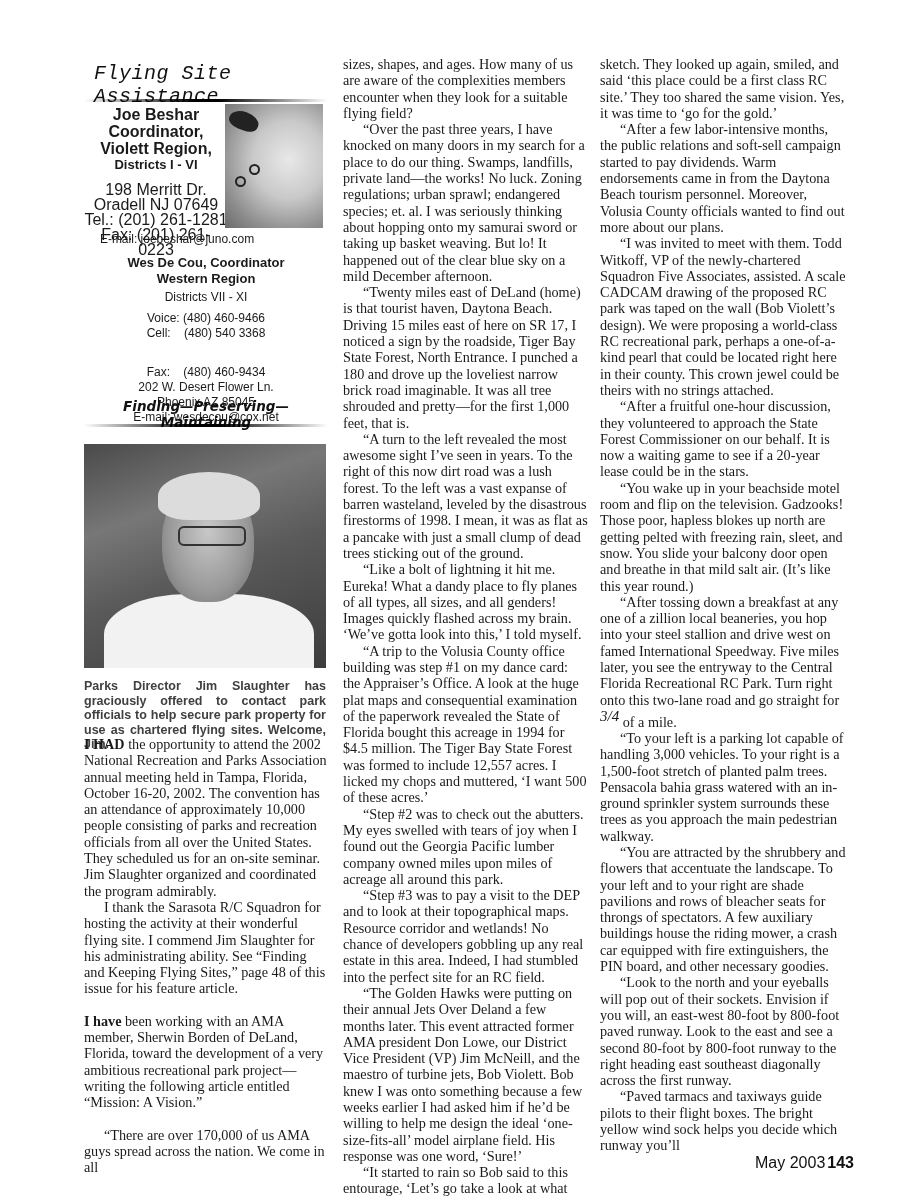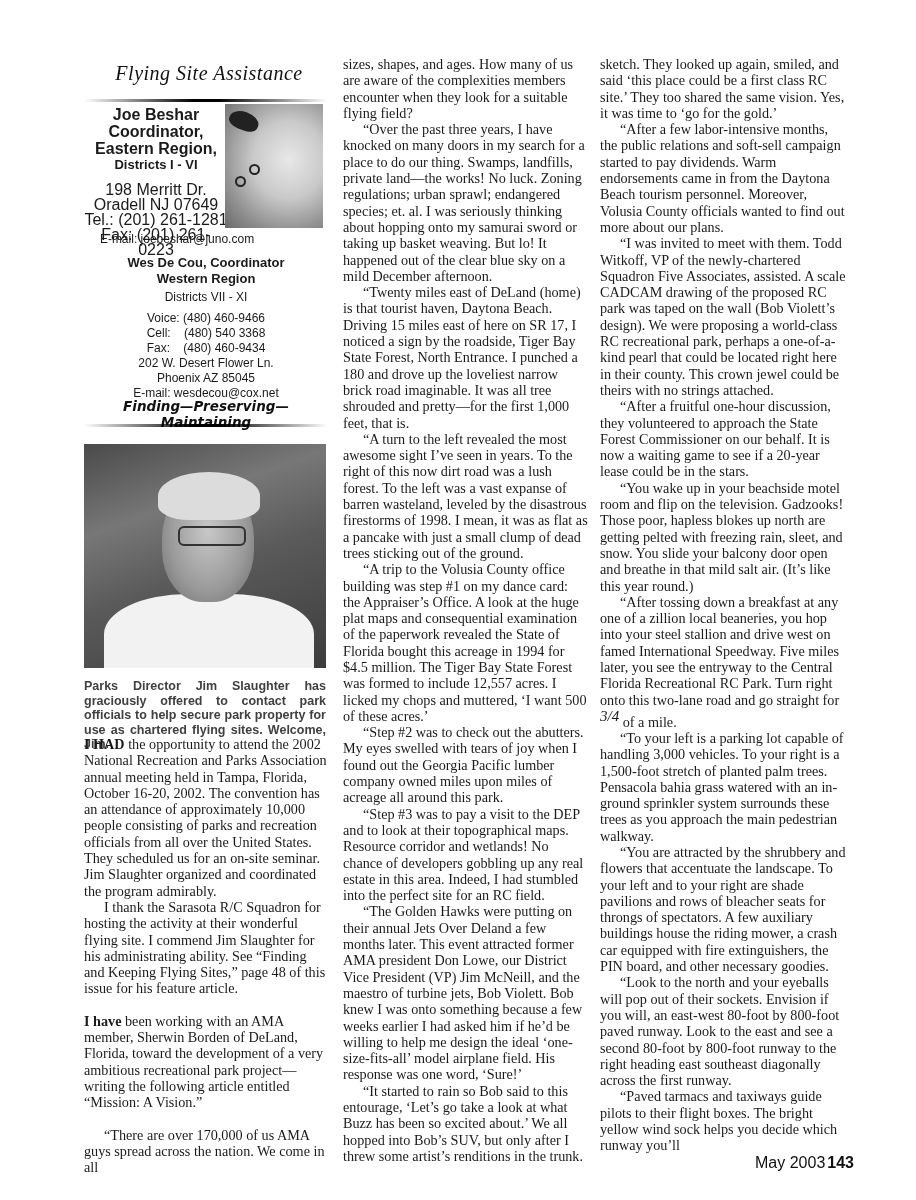--- a/index.html
+++ b/index.html
@@ -1,21 +1,21 @@
 <!DOCTYPE html>
 <html><head>
 <meta charset="utf-8">
 <style>
   html, body { margin: 0; padding: 0; background: #ffffff; }
   body { width: 916px; height: 1200px; position: relative; overflow: hidden; font-family: "Liberation Serif", serif; color: #1a1a1a; }
   .col { position: absolute; top: 0; }
   #col2 { left: 343px; width: 245px; top: 56px; }
   #col3 { left: 600px; width: 247px; top: 56px; }
 
-  .sidebar-title { position: absolute; left: 94px; top: 62px; width: 230px; text-align: center; font-family: Liberation Serif, serif; font-style: italic; font-size: 20px; letter-spacing: 0.5px; color: #111; }
+  .sidebar-title { position: absolute; left: 94px; top: 62px; width: 230px; font-family: Liberation Mono, monospace; font-style: italic; font-size: 20px; letter-spacing: 0.5px; color: #111; }
   .rule { position: absolute; height: 3px; background: linear-gradient(to right, rgba(0,0,0,0), #000 45%, #000 55%, rgba(0,0,0,0)); }
   #rule1 { left: 84px; top: 99px; width: 244px; }
   #rule2 { left: 84px; top: 424px; width: 244px; }
 
   .coord1 { position: absolute; left: 84px; top: 106px; width: 144px; text-align: center; font-family: "Liberation Sans", sans-serif; }
   .coord1 .name { font-weight: bold; font-size: 16px; line-height: 17px; }
   .coord1 .districts { font-weight: bold; font-size: 13px; line-height: 16px; }
   .coord1 .contact { font-size: 16px; line-height: 15px; margin-top: 9px; }
   .email1 { position: absolute; left: 84px; top: 232px; width: 186px; text-align: center; font-family: "Liberation Sans", sans-serif; font-size: 12px; }
 
@@ -50,21 +50,21 @@
 </style>
 </head>
 <body>
 
 <div class="sidebar-title">Flying Site Assistance</div>
 <div class="rule" id="rule1"></div>
 
 <div class="coord1">
   <div class="name">Joe Beshar</div>
   <div class="name">Coordinator,</div>
-  <div class="name">Eastern Region,</div>
+  <div class="name">Violett Region,</div>
   <div class="districts">Districts I - VI</div>
   <div class="contact">
     <div>198 Merritt Dr.</div>
     <div>Oradell NJ 07649</div>
     <div>Tel.: (201) 261-1281</div>
     <div>Fax: (201) 261-0223</div>
   </div>
 </div>
 <div class="email1">E-mail: joebeshar@juno.com</div>
 
@@ -74,21 +74,21 @@
   <div class="wheel" style="left:10px;top:72px;"></div>
 </div>
 
 <div class="coord2">
   <div class="name">Wes De Cou, Coordinator</div>
   <div class="name">Western Region</div>
   <div class="districts">Districts VII - XI</div>
   <div class="contact">
     <div style="white-space:pre;">Voice: (480) 460-9466</div>
     <div style="white-space:pre;">Cell:    (480) 540 3368</div>
-    <div style="white-space:pre;">Fax:    (480) 460-9434</div>
+    <div style="white-space:pre;margin-top:24px;">Fax:    (480) 460-9434</div>
     <div>202 W. Desert Flower Ln.</div>
     <div>Phoenix AZ 85045</div>
     <div>E-mail: wesdecou@cox.net</div>
   </div>
 </div>
 <div class="tagline">Finding—Preserving—Maintaining</div>
 <div class="rule" id="rule2"></div>
 
 <div class="photo2">
   <div class="shirt"></div>
@@ -104,20 +104,21 @@
   <p>I thank the Sarasota R/C Squadron for hosting the activity at their wonderful flying site. I commend Jim Slaughter for his administrating ability. See “Finding and Keeping Flying Sites,” page 48 of this issue for his feature article.</p>
   <p class="noindent gap"><b>I have</b><span> been working with an AMA member, Sherwin Borden of DeLand, Florida, toward the development of a very ambitious recreational park project—writing the following article entitled “Mission: A Vision.”</span></p>
   <p class="gap">“There are over 170,000 of us AMA guys spread across the nation. We come in all</p>
 </div>
 
 <div id="col2" class="col body">
   <p class="noindent">sizes, shapes, and ages. How many of us are aware of the complexities members encounter when they look for a suitable flying field?</p>
   <p>“Over the past three years, I have knocked on many doors in my search for a place to do our thing. Swamps, landfills, private land—the works! No luck. Zoning regulations; urban sprawl; endangered species; et. al. I was seriously thinking about hopping onto my samurai sword or taking up basket weaving. But lo! It happened out of the clear blue sky on a mild December afternoon.</p>
   <p>“Twenty miles east of DeLand (home) is that tourist haven, Daytona Beach. Driving 15 miles east of here on SR 17, I noticed a sign by the roadside, Tiger Bay State Forest, North Entrance. I punched a 180 and drove up the loveliest narrow brick road imaginable. It was all tree shrouded and pretty—for the first 1,000 feet, that is.</p>
   <p>“A turn to the left revealed the most awesome sight I’ve seen in years. To the right of this now dirt road was a lush forest. To the left was a vast expanse of barren wasteland, leveled by the disastrous firestorms of 1998. I mean, it was as flat as a pancake with just a small clump of dead trees sticking out of the ground.</p>
+  <p>“Like a bolt of lightning it hit me. Eureka! What a dandy place to fly planes of all types, all sizes, and all genders! Images quickly flashed across my brain. ‘We’ve gotta look into this,’ I told myself.</p>
   <p>“A trip to the Volusia County office building was step #1 on my dance card: the Appraiser’s Office. A look at the huge plat maps and consequential examination of the paperwork revealed the State of Florida bought this acreage in 1994 for $4.5 million. The Tiger Bay State Forest was formed to include 12,557 acres. I licked my chops and muttered, ‘I want 500 of these acres.’</p>
   <p>“Step #2 was to check out the abutters. My eyes swelled with tears of joy when I found out the Georgia Pacific lumber company owned miles upon miles of acreage all around this park.</p>
   <p>“Step #3 was to pay a visit to the DEP and to look at their topographical maps. Resource corridor and wetlands! No chance of developers gobbling up any real estate in this area. Indeed, I had stumbled into the perfect site for an RC field.</p>
   <p>“The Golden Hawks were putting on their annual Jets Over Deland a few months later. This event attracted former AMA president Don Lowe, our District Vice President (VP) Jim McNeill, and the maestro of turbine jets, Bob Violett. Bob knew I was onto something because a few weeks earlier I had asked him if he’d be willing to help me design the ideal ‘one-size-fits-all’ model airplane field. His response was one word, ‘Sure!’</p>
   <p>“It started to rain so Bob said to this entourage, ‘Let’s go take a look at what Buzz has been so excited about.’ We all hopped into Bob’s SUV, but only after I threw some artist’s renditions in the trunk.</p>
 
 </div>
 
 <div id="col3" class="col body">
   <p class="noindent">sketch. They looked up again, smiled, and said ‘this place could be a first class RC site.’ They too shared the same vision. Yes, it was time to ‘go for the gold.’</p>

